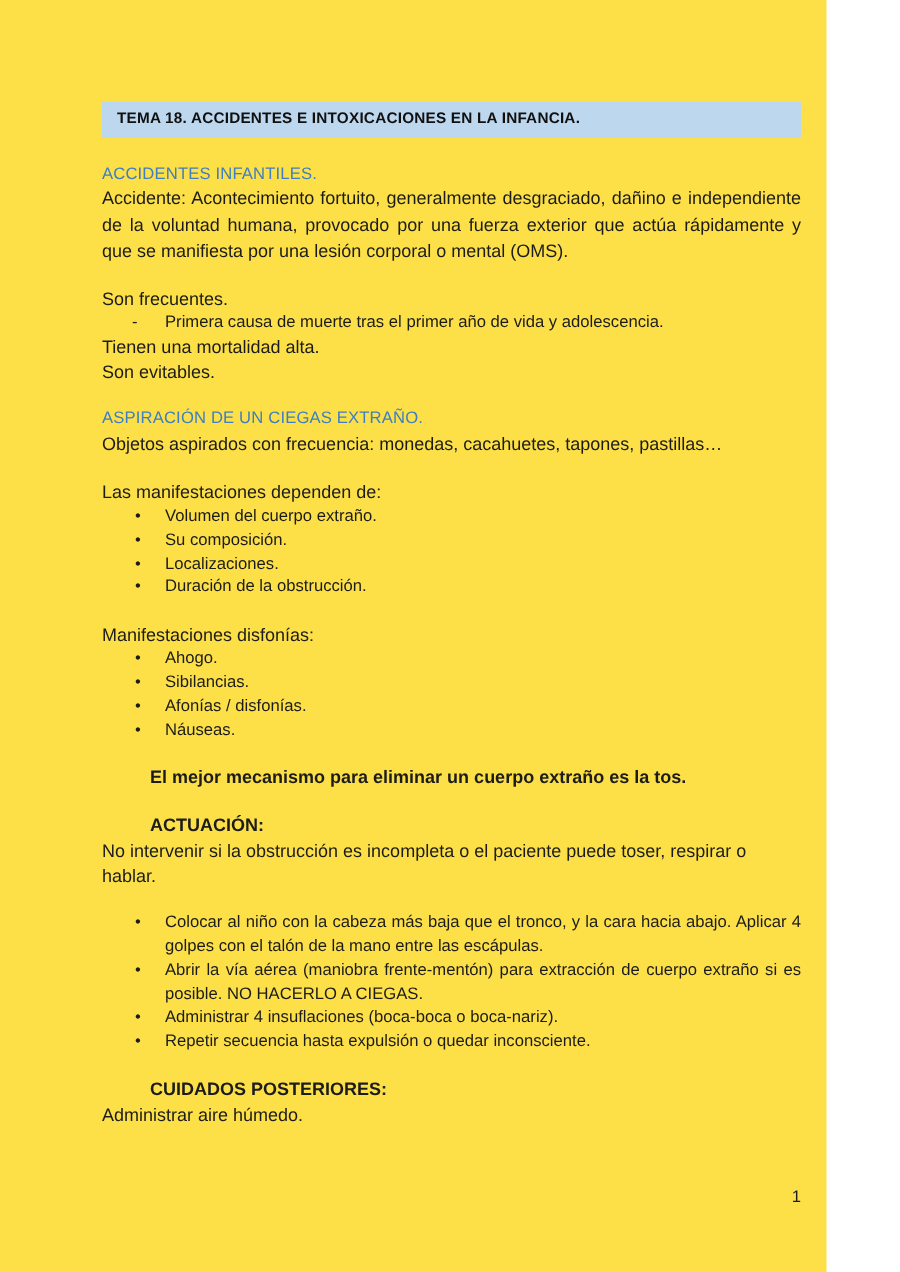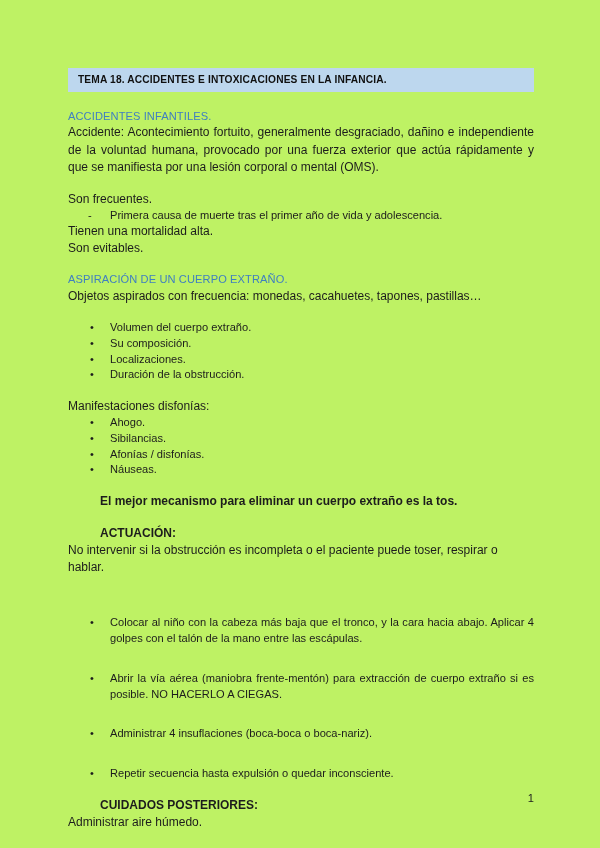--- a/index.html
+++ b/index.html
@@ -7,23 +7,23 @@
     margin: 0;
     padding: 0;
     background: #ffffff;
   }
   body {
     font-family: "Liberation Sans", sans-serif;
     color: #1a1a1a;
   }
   #page {
     position: relative;
-    width: 600px;
+    width: 551px;
     height: 848px;
-    background: #bef264;
+    background: #fde047;
     overflow: hidden;
     box-sizing: border-box;
   }
   #content {
     position: absolute;
     left: 68px;
     top: 68px;
     width: 466px;
   }
 
@@ -104,21 +104,20 @@
     content: "\2022";
     position: absolute;
     left: 22px;
     top: 0;
     font-size: 11px;
     color: #1c1c1c;
   }
   ul.bullet-list.justified > li {
     text-align: justify;
     text-justify: inter-word;
-    margin-top: 24px;
   }
 
   
   .page-number {
     position: absolute;
     left: 0;
     top: 724px;
     width: 466px;
     text-align: right;
     font-size: 11.1px;
@@ -142,25 +141,26 @@
 
     <ul class="dash-list">
       <li>Primera causa de muerte tras el primer año de vida y adolescencia.</li>
     </ul>
 
     <p class="body">Tienen una mortalidad alta.</p>
     <p class="body">Son evitables.</p>
 
     <div class="gap-md"></div>
 
-    <h2 class="h-blue">ASPIRACIÓN DE UN CUERPO EXTRAÑO.</h2>
+    <h2 class="h-blue">ASPIRACIÓN DE UN CIEGAS EXTRAÑO.</h2>
     <p class="body">Objetos aspirados con frecuencia: monedas, cacahuetes, tapones, pastillas…</p>
 
     <div class="gap-md"></div>
 
+    <p class="body">Las manifestaciones dependen de:</p>
     <ul class="bullet-list">
       <li>Volumen del cuerpo extraño.</li>
       <li>Su composición.</li>
       <li>Localizaciones.</li>
       <li>Duración de la obstrucción.</li>
     </ul>
 
     <div class="gap-md"></div>
 
     <p class="body">Manifestaciones disfonías:</p>

